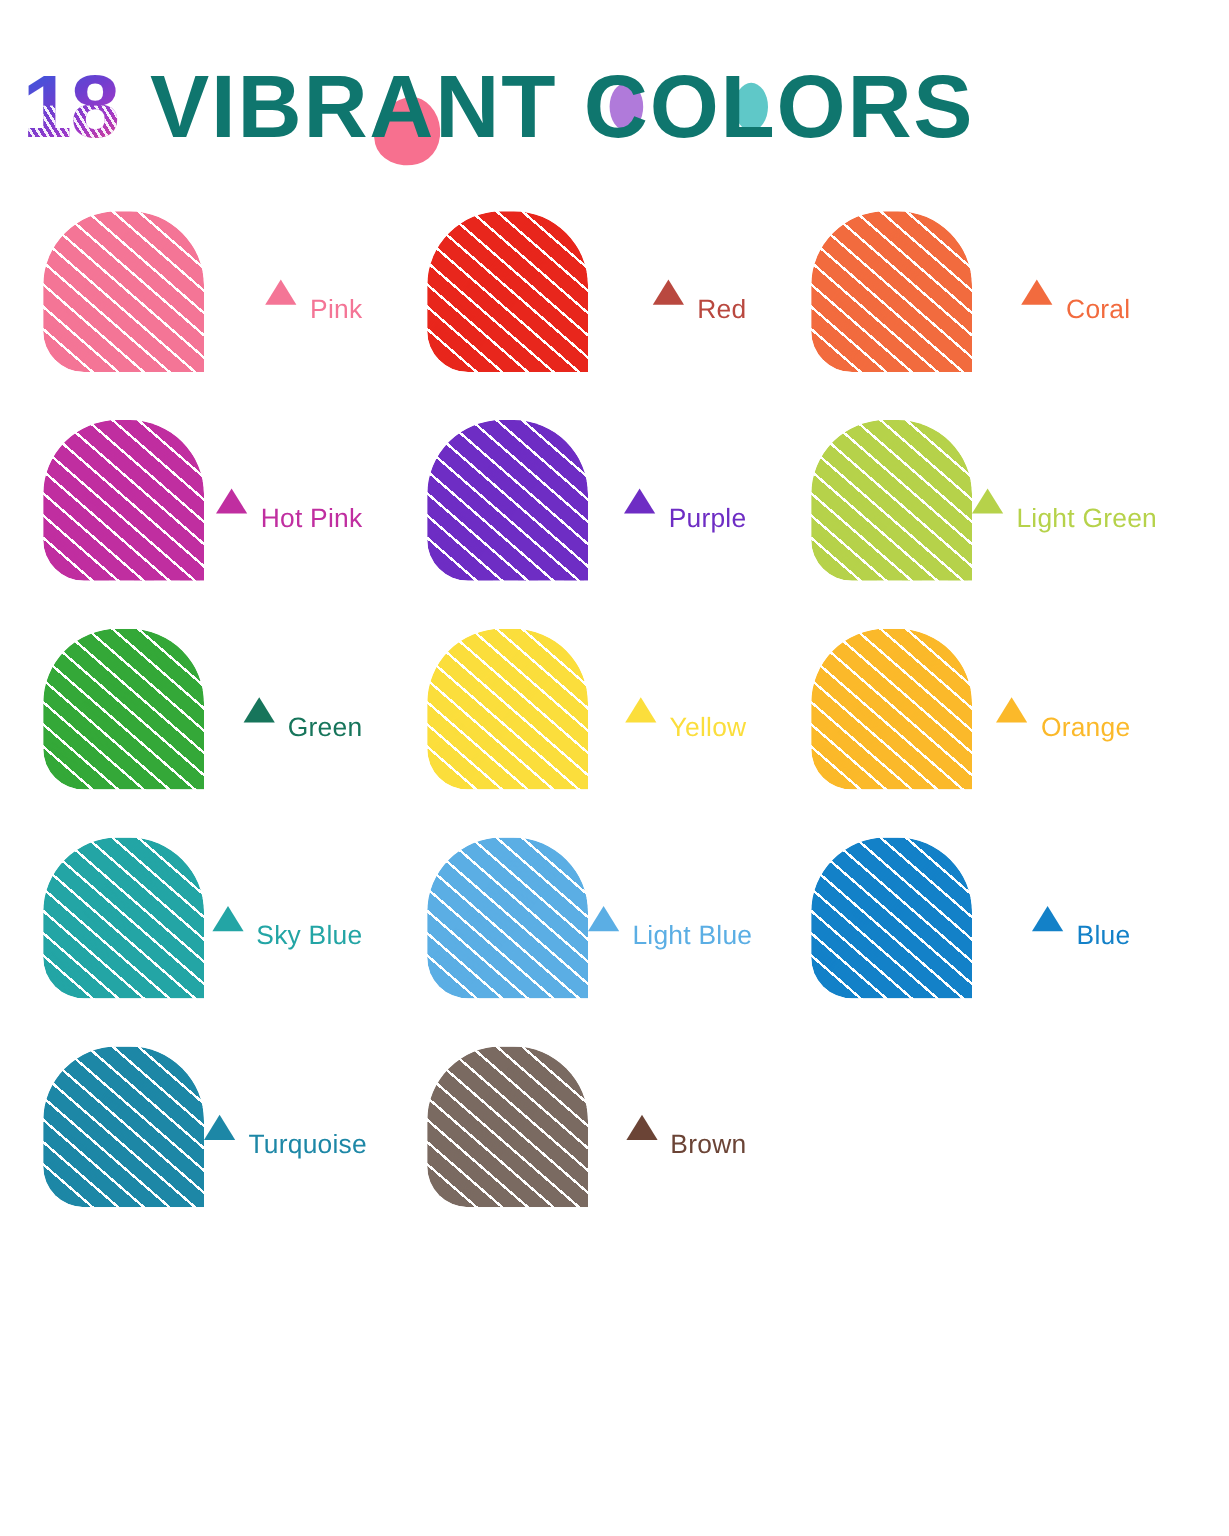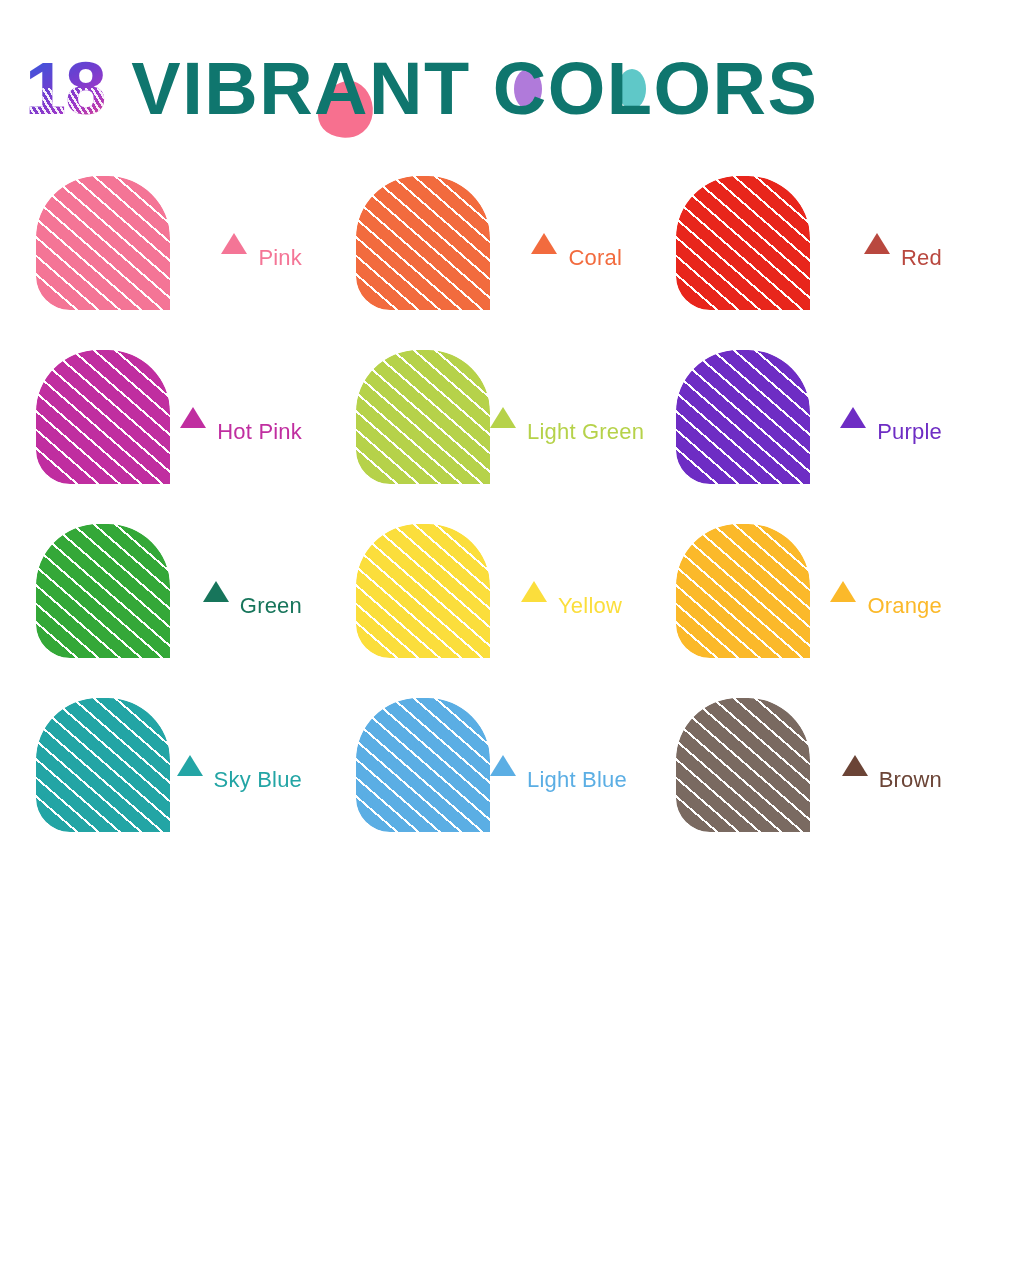--- a/index.html
+++ b/index.html
@@ -25,22 +25,21 @@
 
   
   .title-wrap {
     position: absolute;
     top: 44px;
     left: 0;
     width: 812px;
     height: 90px;
     display: flex;
     align-items: center;
-    justify-content: flex-start;
-    margin-left: 25px;
+    justify-content: flex-end;
   }
   .title-inner {
     position: relative;
     display: flex;
     align-items: baseline;
     white-space: nowrap;
   }
 
   
   .title-number {
@@ -217,55 +216,55 @@
 
   <div class="grid">
       <div class="swatch-cell">
         <div class="chip" style="--c: #F47596;"></div>
         <div class="label-block" style="--lc: #F47596;">
           <span class="tri"></span>
           <span class="label-text">Pink</span>
         </div>
       </div>
       <div class="swatch-cell">
+        <div class="chip" style="--c: #E8261C;"></div>
+        <div class="label-block" style="--lc: #B9483F;">
+          <span class="tri"></span>
+          <span class="label-text">Red</span>
+        </div>
+      </div>
+      <div class="swatch-cell">
         <div class="chip" style="--c: #F26B3E;"></div>
         <div class="label-block" style="--lc: #F26B3E;">
           <span class="tri"></span>
           <span class="label-text">Coral</span>
         </div>
       </div>
       <div class="swatch-cell">
-        <div class="chip" style="--c: #E8261C;"></div>
-        <div class="label-block" style="--lc: #B9483F;">
-          <span class="tri"></span>
-          <span class="label-text">Red</span>
-        </div>
-      </div>
-      <div class="swatch-cell">
         <div class="chip" style="--c: #C02EA0;"></div>
         <div class="label-block" style="--lc: #C02EA0;">
           <span class="tri"></span>
           <span class="label-text">Hot Pink</span>
         </div>
       </div>
       <div class="swatch-cell">
+        <div class="chip" style="--c: #6E2DC4;"></div>
+        <div class="label-block" style="--lc: #6E2DC4;">
+          <span class="tri"></span>
+          <span class="label-text">Purple</span>
+        </div>
+      </div>
+      <div class="swatch-cell">
         <div class="chip" style="--c: #B6D24A;"></div>
         <div class="label-block" style="--lc: #B6D24A;">
           <span class="tri"></span>
           <span class="label-text">Light Green</span>
         </div>
       </div>
       <div class="swatch-cell">
-        <div class="chip" style="--c: #6E2DC4;"></div>
-        <div class="label-block" style="--lc: #6E2DC4;">
-          <span class="tri"></span>
-          <span class="label-text">Purple</span>
-        </div>
-      </div>
-      <div class="swatch-cell">
         <div class="chip" style="--c: #34A838;"></div>
         <div class="label-block" style="--lc: #17755B;">
           <span class="tri"></span>
           <span class="label-text">Green</span>
         </div>
       </div>
       <div class="swatch-cell">
         <div class="chip" style="--c: #FBDE3C;"></div>
         <div class="label-block" style="--lc: #FBDE3C;">
           <span class="tri"></span>
@@ -287,20 +286,34 @@
         </div>
       </div>
       <div class="swatch-cell">
         <div class="chip" style="--c: #5BAEE4;"></div>
         <div class="label-block" style="--lc: #5BAEE4;">
           <span class="tri"></span>
           <span class="label-text">Light Blue</span>
         </div>
       </div>
       <div class="swatch-cell">
+        <div class="chip" style="--c: #1381C8;"></div>
+        <div class="label-block" style="--lc: #1381C8;">
+          <span class="tri"></span>
+          <span class="label-text">Blue</span>
+        </div>
+      </div>
+      <div class="swatch-cell">
+        <div class="chip" style="--c: #1D87A6;"></div>
+        <div class="label-block" style="--lc: #1D87A6;">
+          <span class="tri"></span>
+          <span class="label-text">Turquoise</span>
+        </div>
+      </div>
+      <div class="swatch-cell">
         <div class="chip" style="--c: #7A6A61;"></div>
         <div class="label-block" style="--lc: #6B4436;">
           <span class="tri"></span>
           <span class="label-text">Brown</span>
         </div>
       </div>
     </div>
 
 </div>
 

